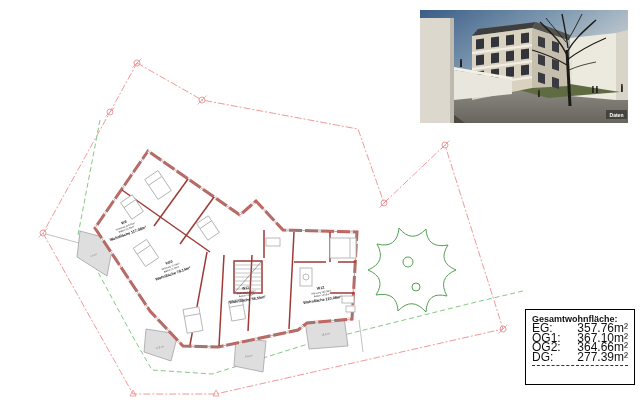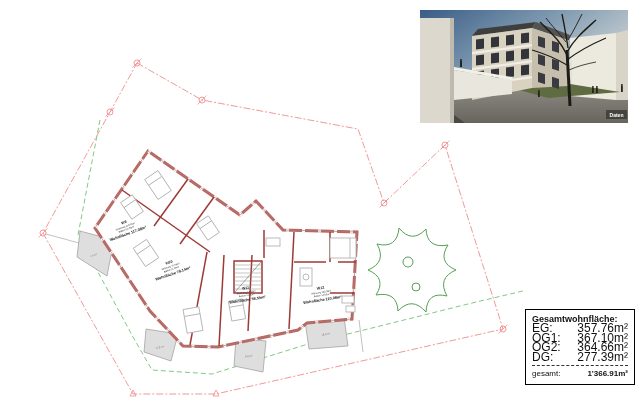--- a/index.html
+++ b/index.html
@@ -279,19 +279,15 @@
     </div>
     <div class="row">
       <span>OG2:</span>
       <span>364.66m²</span>
     </div>
     <div class="row">
       <span>DG:</span>
       <span>277.39m²</span>
     </div>
     <div class="sep"></div>
-    <div class="total">
-      <span>gesamt:</span>
-      <span class="val">1'366.91m²</span>
-    </div>
   </div>
 
 </div>
 
 </body></html>

